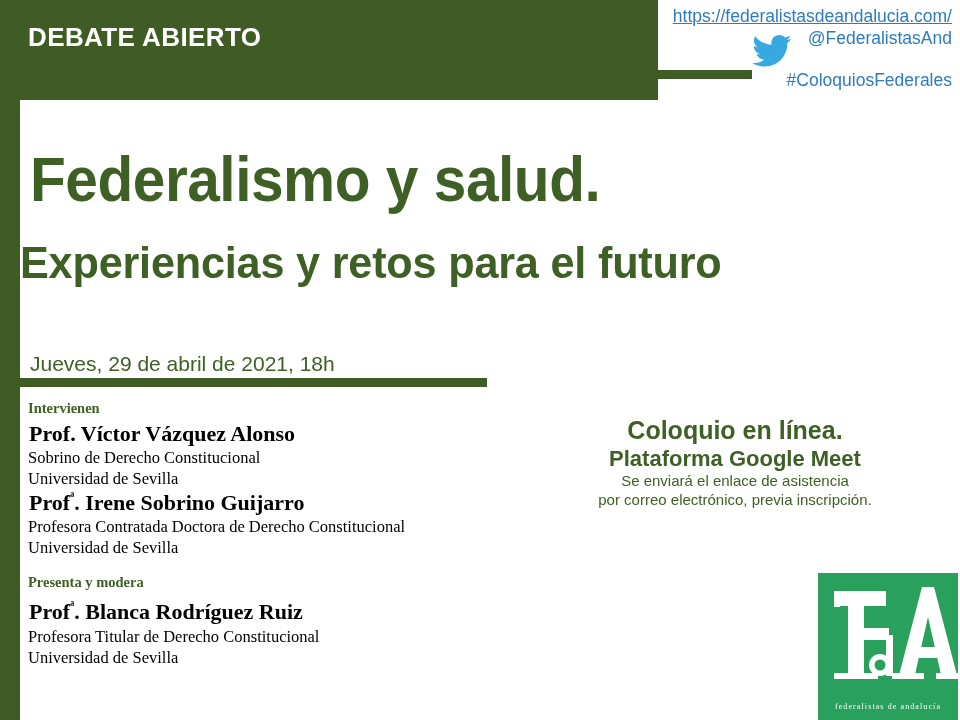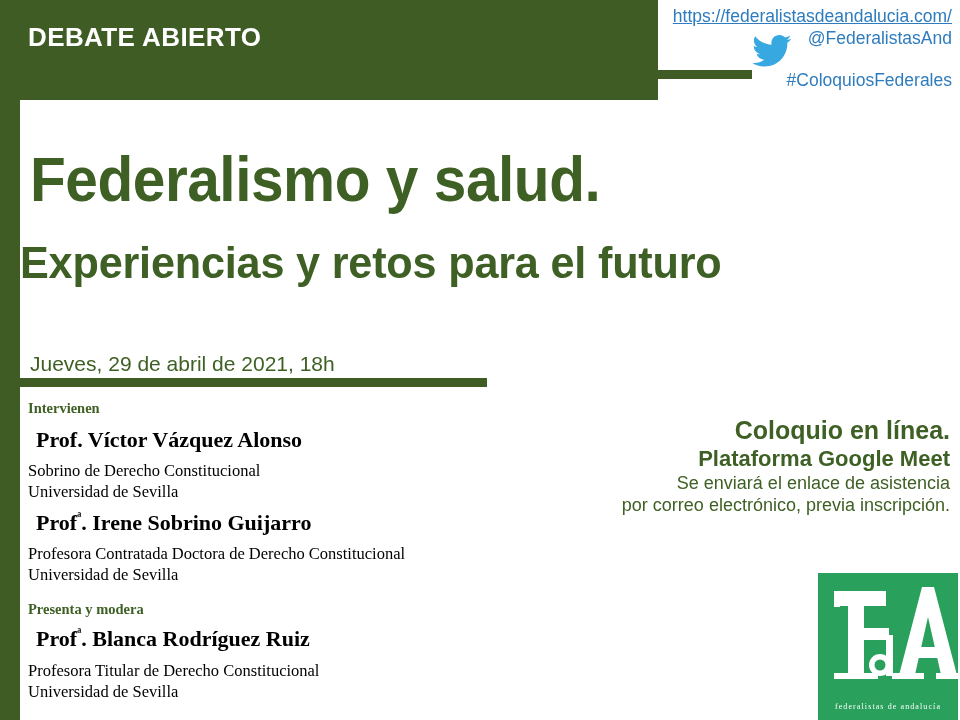--- a/index.html
+++ b/index.html
@@ -166,21 +166,21 @@
     color: #3e6024;
     line-height: 1.5;
     margin: 0 0 2px 0;
   }
   .section-label.spaced { margin-top: 14px; }
   .person-name {
     font-size: 22px;
     font-weight: bold;
     color: #000000;
     line-height: 1.12;
-    margin: 8px;
+    margin: 1px;
     white-space: nowrap;
   }
   .person-name .sup {
     font-size: 0.62em;
     vertical-align: super;
     line-height: 0;
   }
   .person-role {
     font-size: 16.5px;
     color: #000000;
@@ -189,36 +189,36 @@
     white-space: nowrap;
   }
   .moderator-name { margin-top: 6px; }
 
   
   .online-info {
     position: absolute;
     left: 520px;
     top: 416px;
     width: 430px;
-    text-align: right;
+    text-align: center;
     color: #3e6024;
   }
   .online-info .l1 {
     font-size: 25px;
     font-weight: bold;
     line-height: 1.18;
   }
   .online-info .l2 {
     font-size: 22px;
     font-weight: bold;
     line-height: 1.2;
   }
   .online-info .l3,
   .online-info .l4 {
-    font-size: 18px;
+    font-size: 15px;
     line-height: 1.25;
   }
 
   
   .organiza {
     position: absolute;
     left: 500px;
     top: 645px;
     width: 320px;
     text-align: right;

